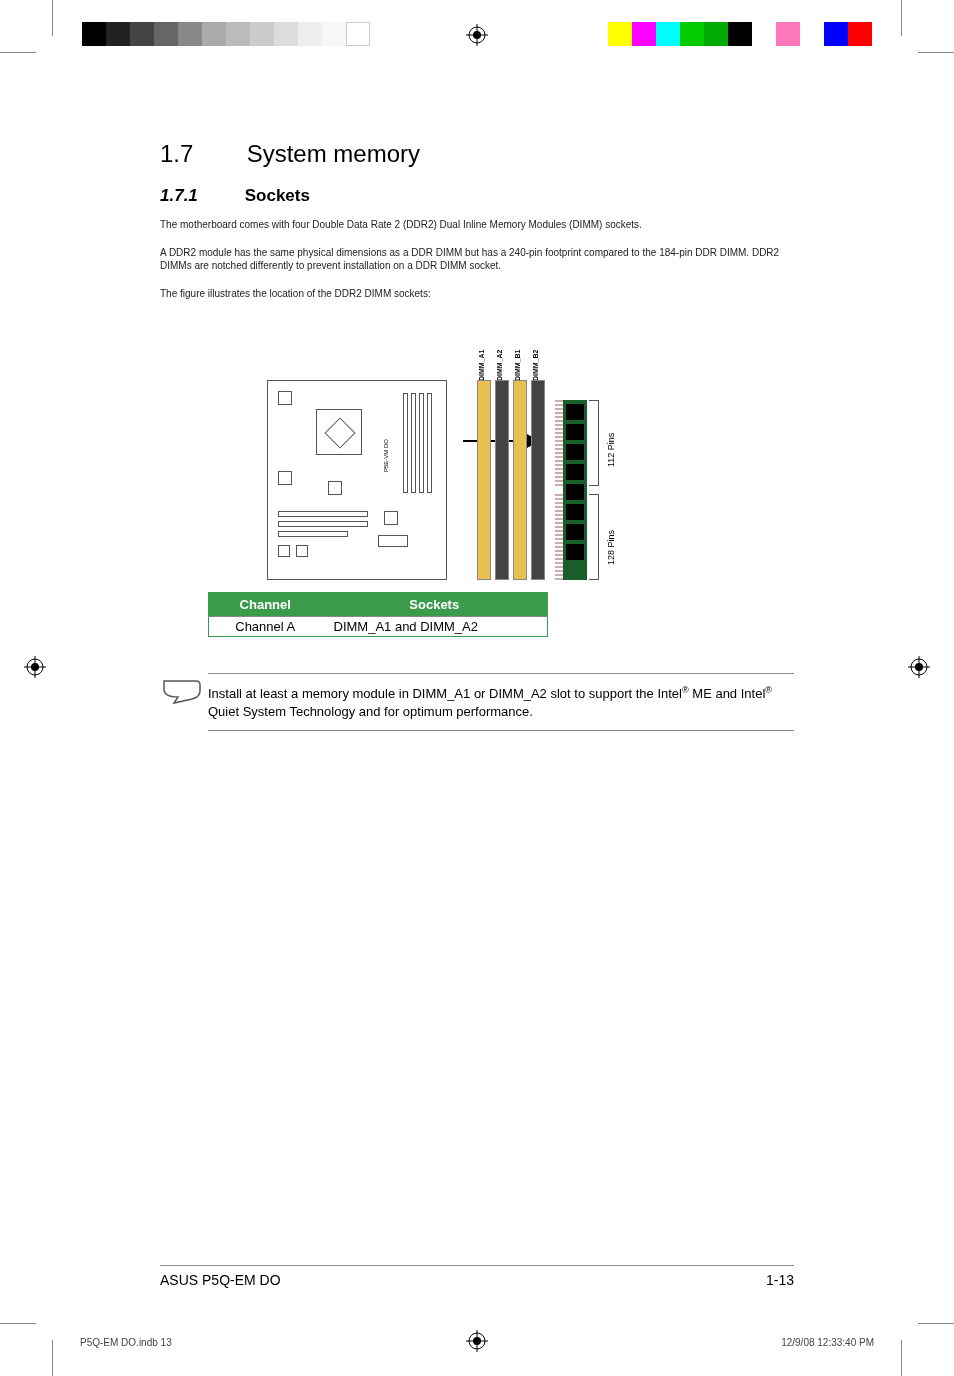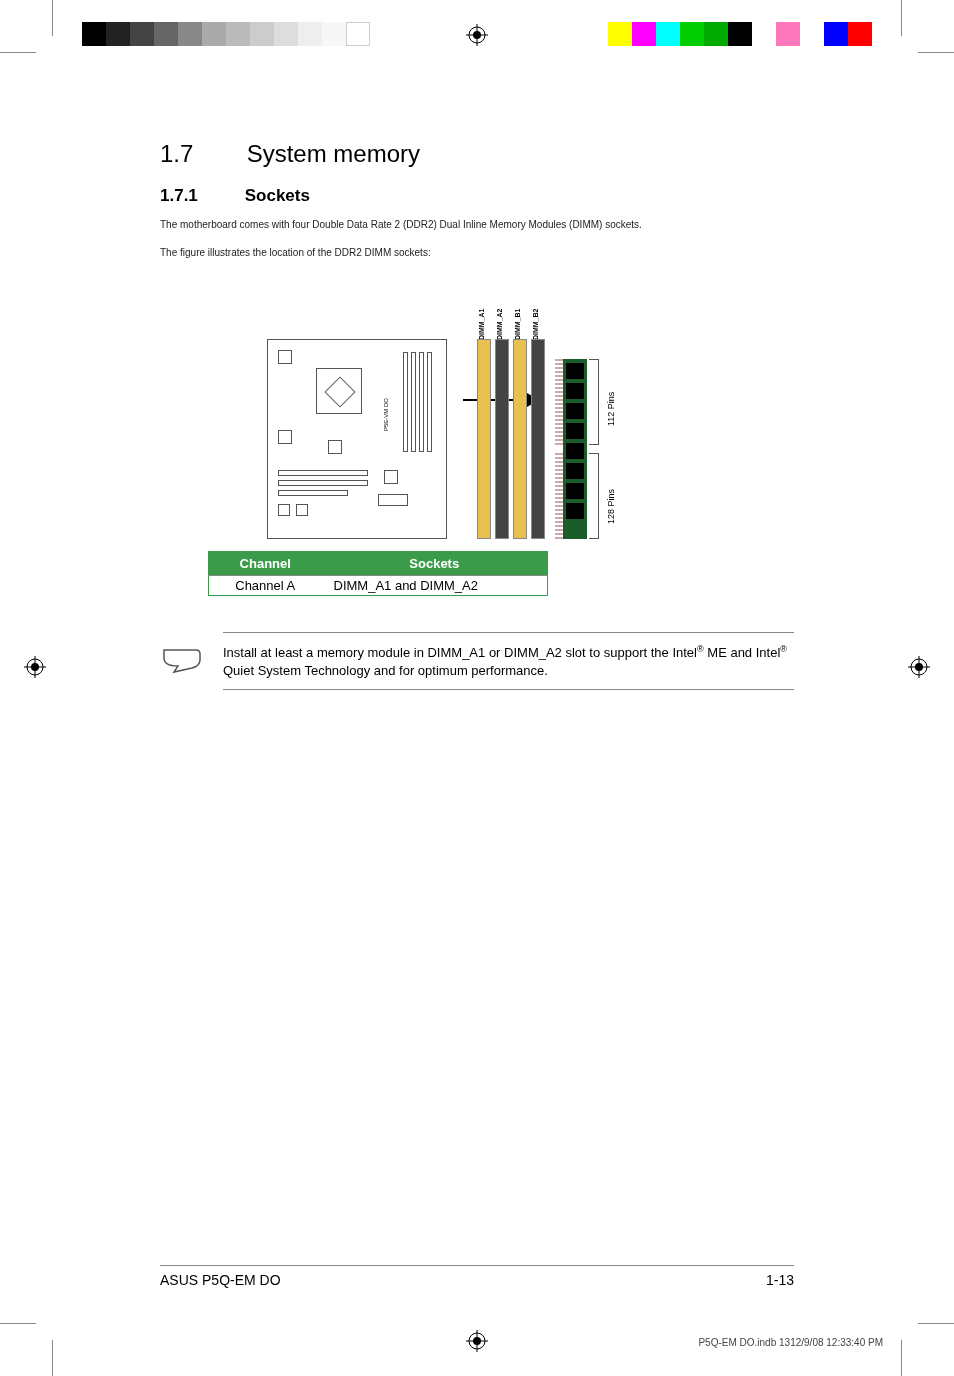--- a/index.html
+++ b/index.html
@@ -50,21 +50,21 @@
       font-size: 24px;
       font-weight: normal;
       margin-bottom: 18px;
     }
     .h1 .num { display: inline-block; width: 80px; }
     .h2 {
       font-size: 17px;
       font-weight: bold;
       margin-bottom: 12px;
     }
-    .h2 .num { display: inline-block; width: 80px; }
+    .h2 .num { display: inline-block; width: 80px; font-style: italic; }
     .body-text {
       font-size: 10px;
       line-height: 1.35;
       margin-bottom: 14px;
       color: #222;
     }
     .figure {
       margin: 20px auto 10px;
       width: 420px;
     }
@@ -151,22 +151,22 @@
     }
     .channel-table td {
       padding: 2px 12px;
       text-align: left;
       border-top: 1px solid #888;
     }
     .channel-table td:first-child { text-align: center; }
 
     .note-box {
       display: flex;
-      align-items: center;
-      gap: 19px;
+      align-items: flex-start;
+      gap: 4px;
       margin-top: 36px;
       font-size: 13px;
       line-height: 1.35;
     }
     .note-icon {
       width: 44px;
       flex-shrink: 0;
       padding-top: 4px;
     }
     .note-text {
@@ -184,26 +184,25 @@
       display: flex;
       justify-content: space-between;
       font-size: 14px;
       border-top: 1px solid #888;
       padding-top: 6px;
     }
     .print-footer {
       position: absolute;
       bottom: 28px;
       left: 80px;
-      right: 71px;
-      display: flex;
-      justify-content: flex-end;
+      right: 80px;
+      display: flex;
+      justify-content: space-between;
       font-size: 10px;
       color: #444;
-      margin-left: 20px;
     }
   </style>
 </head>
 <body>
 
 <div class="crop-top-left-v"></div>
 <div class="crop-top-left-h"></div>
 <div class="crop-top-right-v"></div>
 <div class="crop-top-right-h"></div>
 <div class="crop-bot-left-v"></div>
@@ -277,20 +276,21 @@
 <div class="page">
   <div class="h1">
     <span class="num">1.7</span>
     <span>System memory</span>
   </div>
   <div class="h2">
     <span class="num">1.7.1</span>
     <span>Sockets</span>
   </div>
   <p class="body-text">The motherboard comes with four Double Data Rate 2 (DDR2) Dual Inline Memory Modules (DIMM) sockets.</p>
+  <p class="body-text">A DDR2 module has the same physical dimensions as a DDR DIMM but has a 240-pin footprint compared to the 184-pin DDR DIMM. DDR2 DIMMs are notched differently to prevent installation on a DDR DIMM socket.</p>
   <p class="body-text">The figure illustrates the location of the DDR2 DIMM sockets:</p>
 
   <div class="figure">
     <div class="diagram">
 
       <div class="mobo">
         <div class="cpu">
             <div class="cpu-inner"></div>
           </div>
         <div class="dimms">

